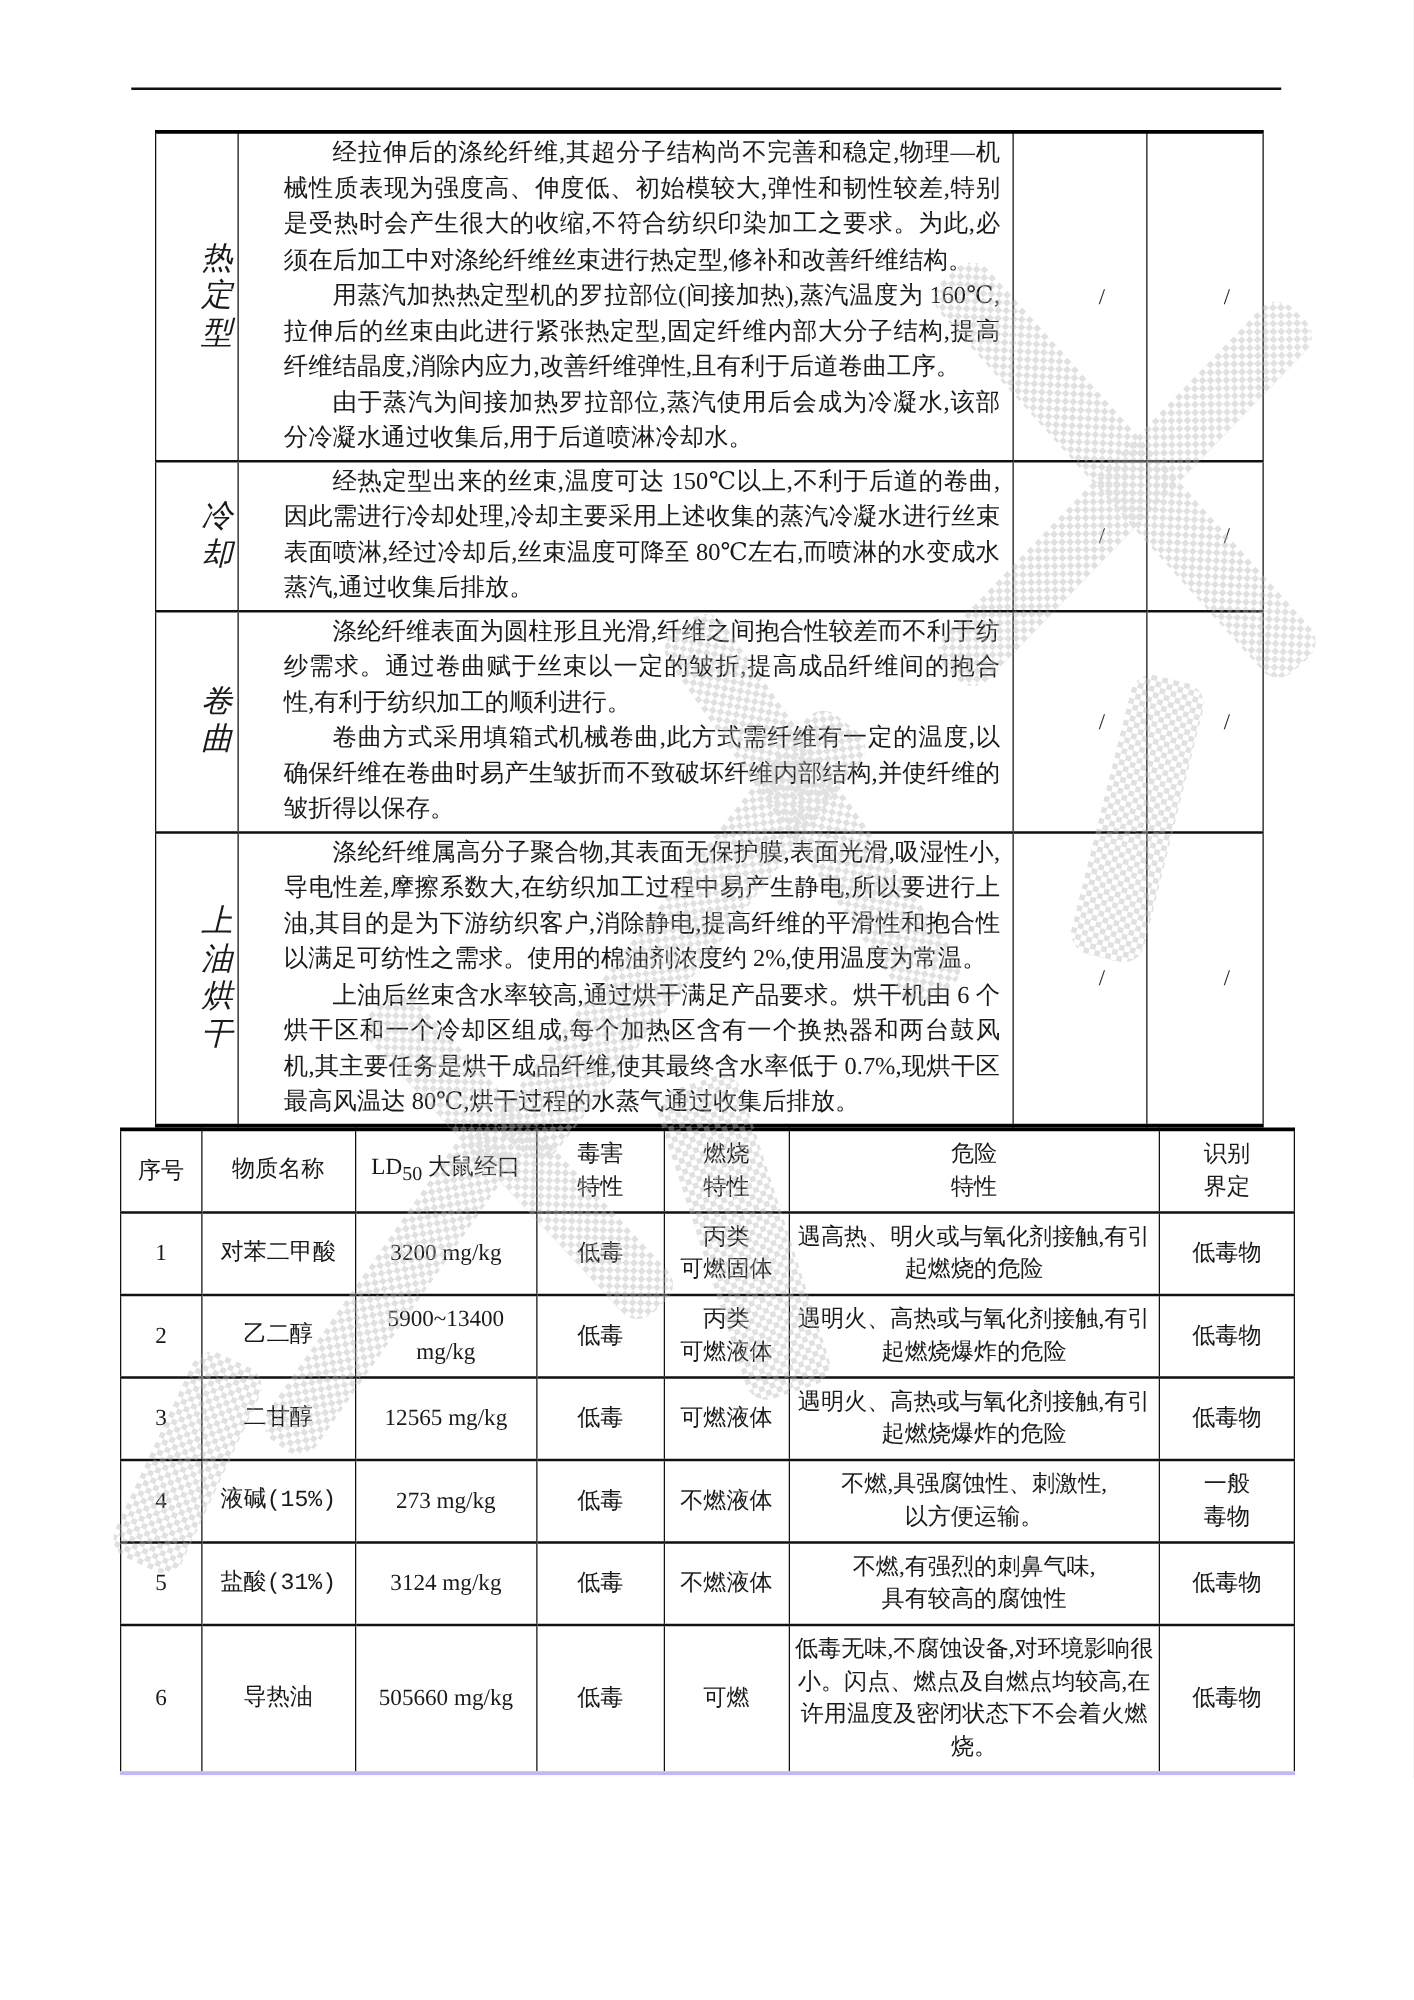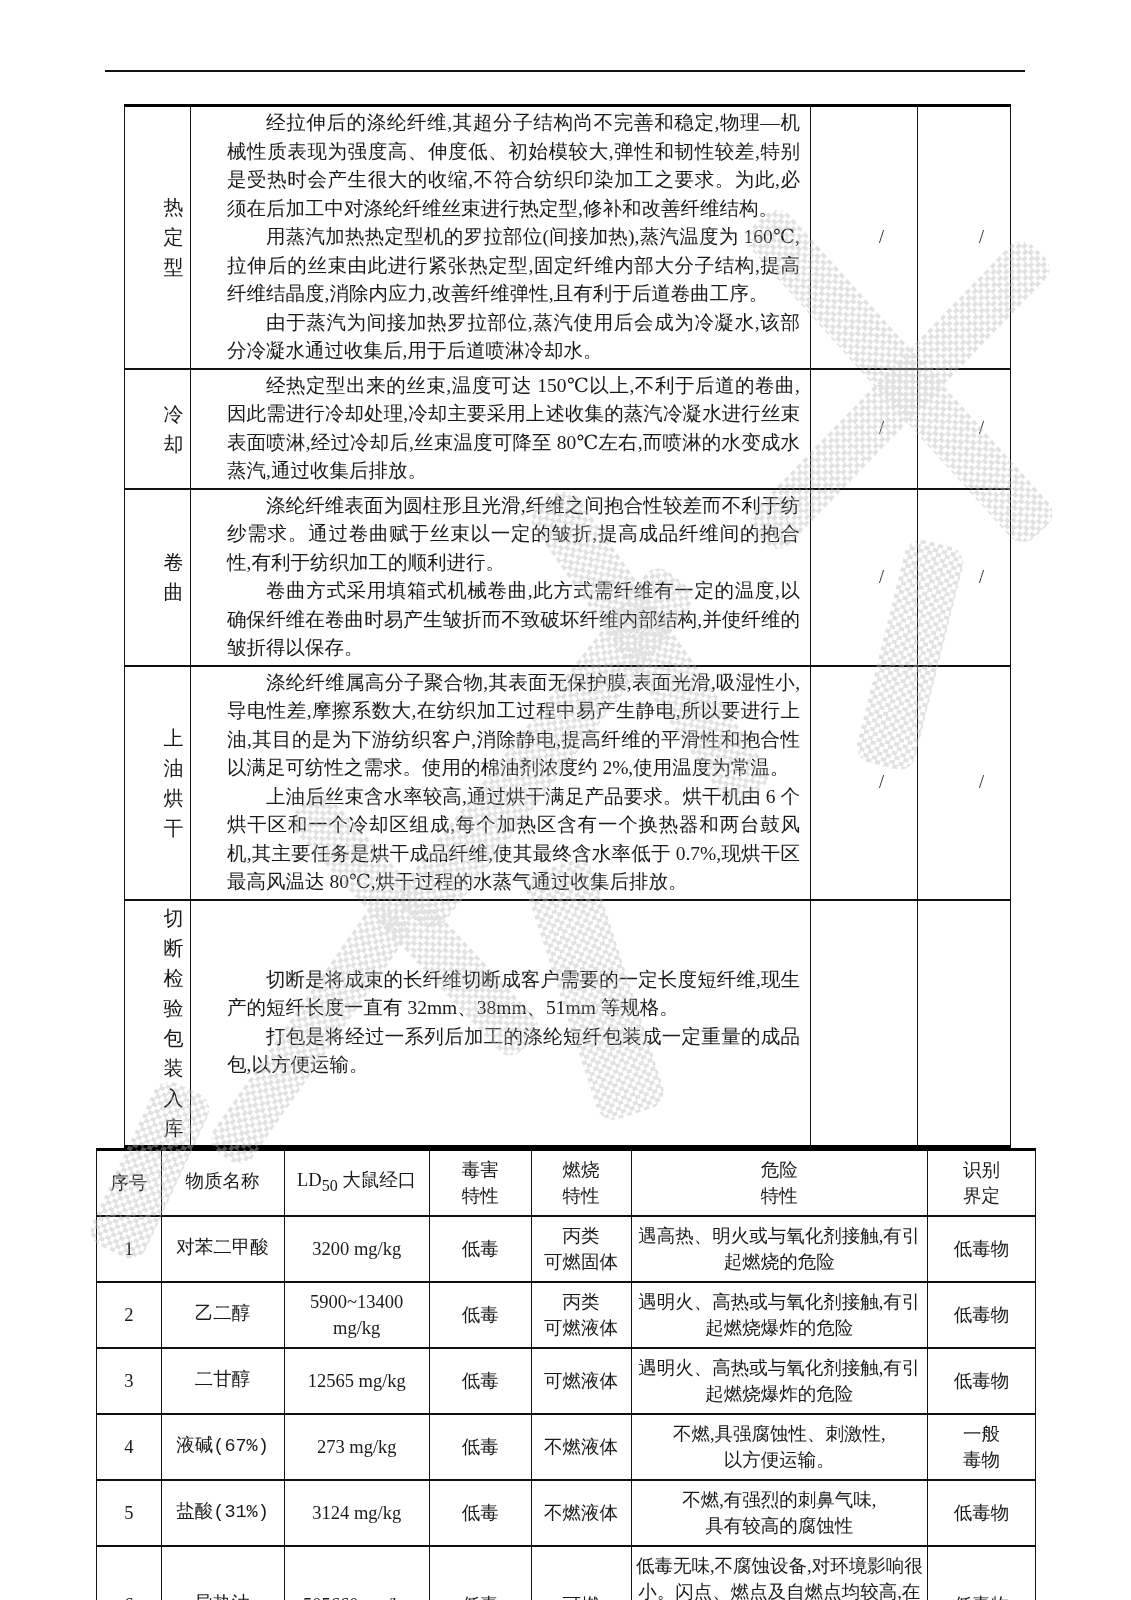--- a/index.html
+++ b/index.html
@@ -31,22 +31,22 @@
     border-collapse:collapse;table-layout:fixed;
     width:886px;margin-left:29px;
     border-top:3px solid #000;border-bottom:3px solid #000;
   }
   .process-table td{
     border:1px solid #111;border-top-width:2px;
     vertical-align:middle;
     padding-left:36px;
   }
   .stage-cell{
-    width:66px;text-align:center;font-size:20px;line-height:30px;
-    white-space:pre-line;padding:2px 4px;
+    width:66px;text-align:center;font-size:25px;line-height:30px;
+    white-space:pre-line;padding:2px 4px;font-style:italic;
   }
   .proc-content{width:620px;padding:2px 10px 2px 8px;}
   .proc-content p{
     margin:0;text-indent:2em;text-align:justify;
     font-size:19.5px;line-height:28.5px;
   }
   .slash-cell-a{width:107px;text-align:center;font-size:18px;}
   .slash-cell-b{width:93px;text-align:center;font-size:18px;}
   
   .section-title{
@@ -132,32 +132,20 @@
         </tr>
         <tr>
           <td class="stage-cell">上油
 烘干</td>
           <td class="proc-content">
             <p>涤纶纤维属高分子聚合物,其表面无保护膜,表面光滑,吸湿性小,导电性差,摩擦系数大,在纺织加工过程中易产生静电,所以要进行上油,其目的是为下游纺织客户,消除静电,提高纤维的平滑性和抱合性以满足可纺性之需求。使用的棉油剂浓度约 2%,使用温度为常温。</p>
             <p>上油后丝束含水率较高,通过烘干满足产品要求。烘干机由 6 个烘干区和一个冷却区组成,每个加热区含有一个换热器和两台鼓风机,其主要任务是烘干成品纤维,使其最终含水率低于 0.7%,现烘干区最高风温达 80℃,烘干过程的水蒸气通过收集后排放。</p>
           </td>
           <td class="slash-cell-a">/</td>
           <td class="slash-cell-b">/</td>
-        </tr>
-        <tr>
-          <td class="stage-cell">切断
-检验
-包装
-入库</td>
-          <td class="proc-content">
-            <p>切断是将成束的长纤维切断成客户需要的一定长度短纤维,现生产的短纤长度一直有 32mm、38mm、51mm 等规格。</p>
-            <p>打包是将经过一系列后加工的涤纶短纤包装成一定重量的成品包,以方便运输。</p>
-          </td>
-          <td class="slash-cell-a"></td>
-          <td class="slash-cell-b"></td>
         </tr>
       </tbody>
   </table>
 
 
   <table class="toxic-table">
     <colgroup>
       <col class="col-no">
         <col class="col-name">
         <col class="col-ld50">
@@ -206,21 +194,21 @@
           <td class="col-no">3</td>
           <td class="col-name">二甘醇</td>
           <td class="col-ld50">12565 mg/kg</td>
           <td class="col-tox">低毒</td>
           <td class="col-flam">可燃液体</td>
           <td class="col-hazard">遇明火、高热或与氧化剂接触,有引起燃烧爆炸的危险</td>
           <td class="col-class">低毒物</td>
         </tr>
         <tr>
           <td class="col-no">4</td>
-          <td class="col-name">液碱(67%)</td>
+          <td class="col-name">液碱(15%)</td>
           <td class="col-ld50">273 mg/kg</td>
           <td class="col-tox">低毒</td>
           <td class="col-flam">不燃液体</td>
           <td class="col-hazard">不燃,具强腐蚀性、刺激性,
 以方便运输。</td>
           <td class="col-class">一般
 毒物</td>
         </tr>
         <tr>
           <td class="col-no">5</td>

